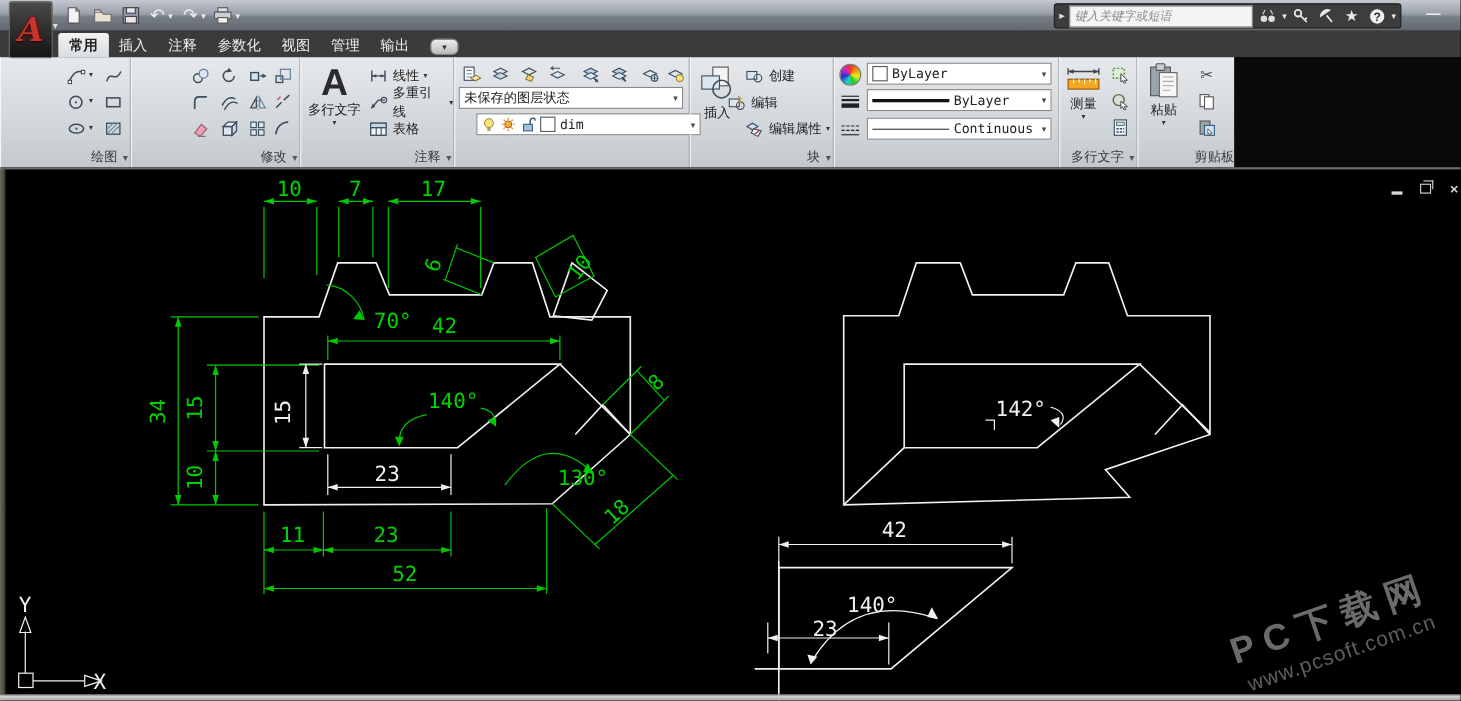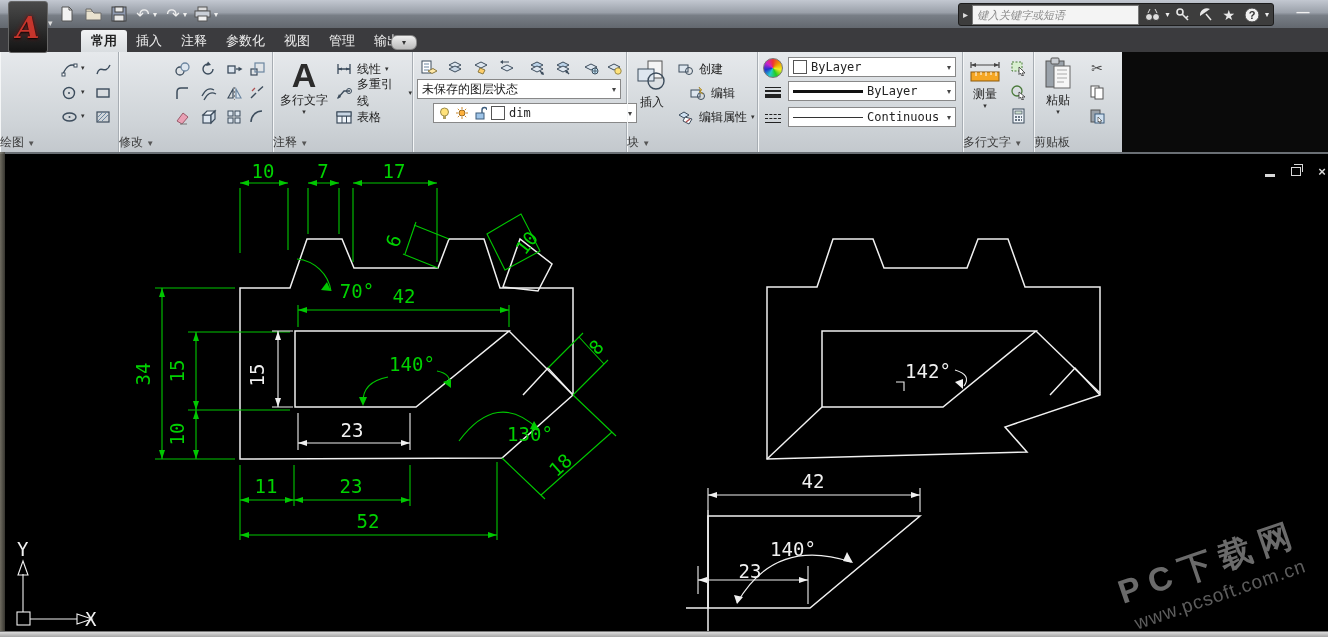--- a/index.html
+++ b/index.html
@@ -26,32 +26,32 @@
   #search-expand{color:#ddd;font-size:10px;cursor:pointer;}
   #search-input{width:158px;height:16px;border:1px solid #777;font-size:11px;
     padding:1px 4px;font-style:italic;background:#f4f4f4;color:#333;}
   #search-input::placeholder{color:#8a8a8a;font-style:italic;}
   .tico{width:19px;height:17px;display:flex;align-items:center;justify-content:center;cursor:pointer;}
   #titlebar-min{position:absolute;left:1292px;top:6px;width:22px;height:14px;color:#f0f0f0;
     font-weight:bold;text-align:center;cursor:pointer;font-size:13px;line-height:12px;}
   
   #tabrow{position:absolute;left:0;top:28px;width:1328px;height:24px;background:#3b3b3e;}
   .tab{position:absolute;top:2px;height:22px;padding:0 10px;display:flex;align-items:center;
-    color:#eee;font-size:13px;cursor:pointer;border-radius:3px 3px 0 0;margin-left:28px;}
+    color:#eee;font-size:13px;cursor:pointer;border-radius:3px 3px 0 0;}
   .tab.active{background:linear-gradient(#f2f3f4,#d9dde0);color:#222;font-weight:bold;}
   #tab-pill{position:absolute;left:391px;top:7px;width:24px;height:13px;border-radius:6px;
     background:linear-gradient(#eee,#bbb);border:1px solid #888;display:flex;align-items:center;
     justify-content:center;font-size:8px;color:#333;cursor:pointer;}
   
   #ribbon{position:absolute;left:0;top:52px;width:1122px;height:100px;
     background:linear-gradient(#e6e9ec,#cfd4d8 70%,#c3c8cd);border-bottom:1px solid #8f959b;}
   #ribbon-void{position:absolute;left:1122px;top:52px;width:206px;height:100px;background:#0a0a0a;}
   .panel{position:absolute;top:0;height:100px;border-right:1px solid #a7adb3;
     box-shadow:inset 1px 0 0 #f4f6f7;}
-  .plabel{position:absolute;left:0;bottom:1px;width:100%;text-align:left;font-size:12px;
+  .plabel{position:absolute;left:0;bottom:1px;width:100%;text-align:right;font-size:12px;
     color:#3b3b3b;cursor:pointer;}
   .plabel .pdd{font-size:8px;color:#555;}
   .bigbtn{position:absolute;display:flex;flex-direction:column;align-items:center;gap:1px;
     cursor:pointer;border:1px solid transparent;border-radius:2px;}
   .blabel{font-size:12px;color:#222;text-align:center;line-height:13px;}
   .sbtn{position:absolute;width:24px;height:22px;display:flex;align-items:center;
     justify-content:center;cursor:pointer;border:1px solid transparent;border-radius:2px;}
   .sdd{position:absolute;font-size:7px;color:#333;cursor:pointer;}
   .rowitem{position:absolute;height:22px;display:flex;align-items:center;gap:4px;
     font-size:12px;color:#222;cursor:pointer;}
@@ -512,21 +512,21 @@
       </div>
       <div class="rowitem" style="left:50px;top:6px">
         <span class="ic">
             <svg width="18" height="14" viewBox="0 0 18 14">
               <rect x="2" y="3" width="9" height="7" fill="#dde6ef" stroke="#3c4c5c"></rect>
               <circle cx="12" cy="9" r="3.5" fill="none" stroke="#3c4c5c"></circle>
             </svg>
           </span>
         <span>创建</span>
       </div>
-      <div class="rowitem" style="left:62px;top:30px">
+      <div class="rowitem" style="left:34px;top:30px">
         <span class="ic">
             <svg width="18" height="15" viewBox="0 0 18 15">
               <rect x="2" y="4" width="9" height="7" fill="#dde6ef" stroke="#3c4c5c"></rect>
               <circle cx="12" cy="10" r="3.5" fill="none" stroke="#3c4c5c"></circle>
               <polygon points="10,1 13,4 11,5 14,8 10,6 11.5,4.5" fill="#ffd24a" stroke="#9a7a20" stroke-width=".6"></polygon>
             </svg>
           </span>
         <span>编辑</span>
       </div>
       <div class="rowitem" style="left:50px;top:54px">

